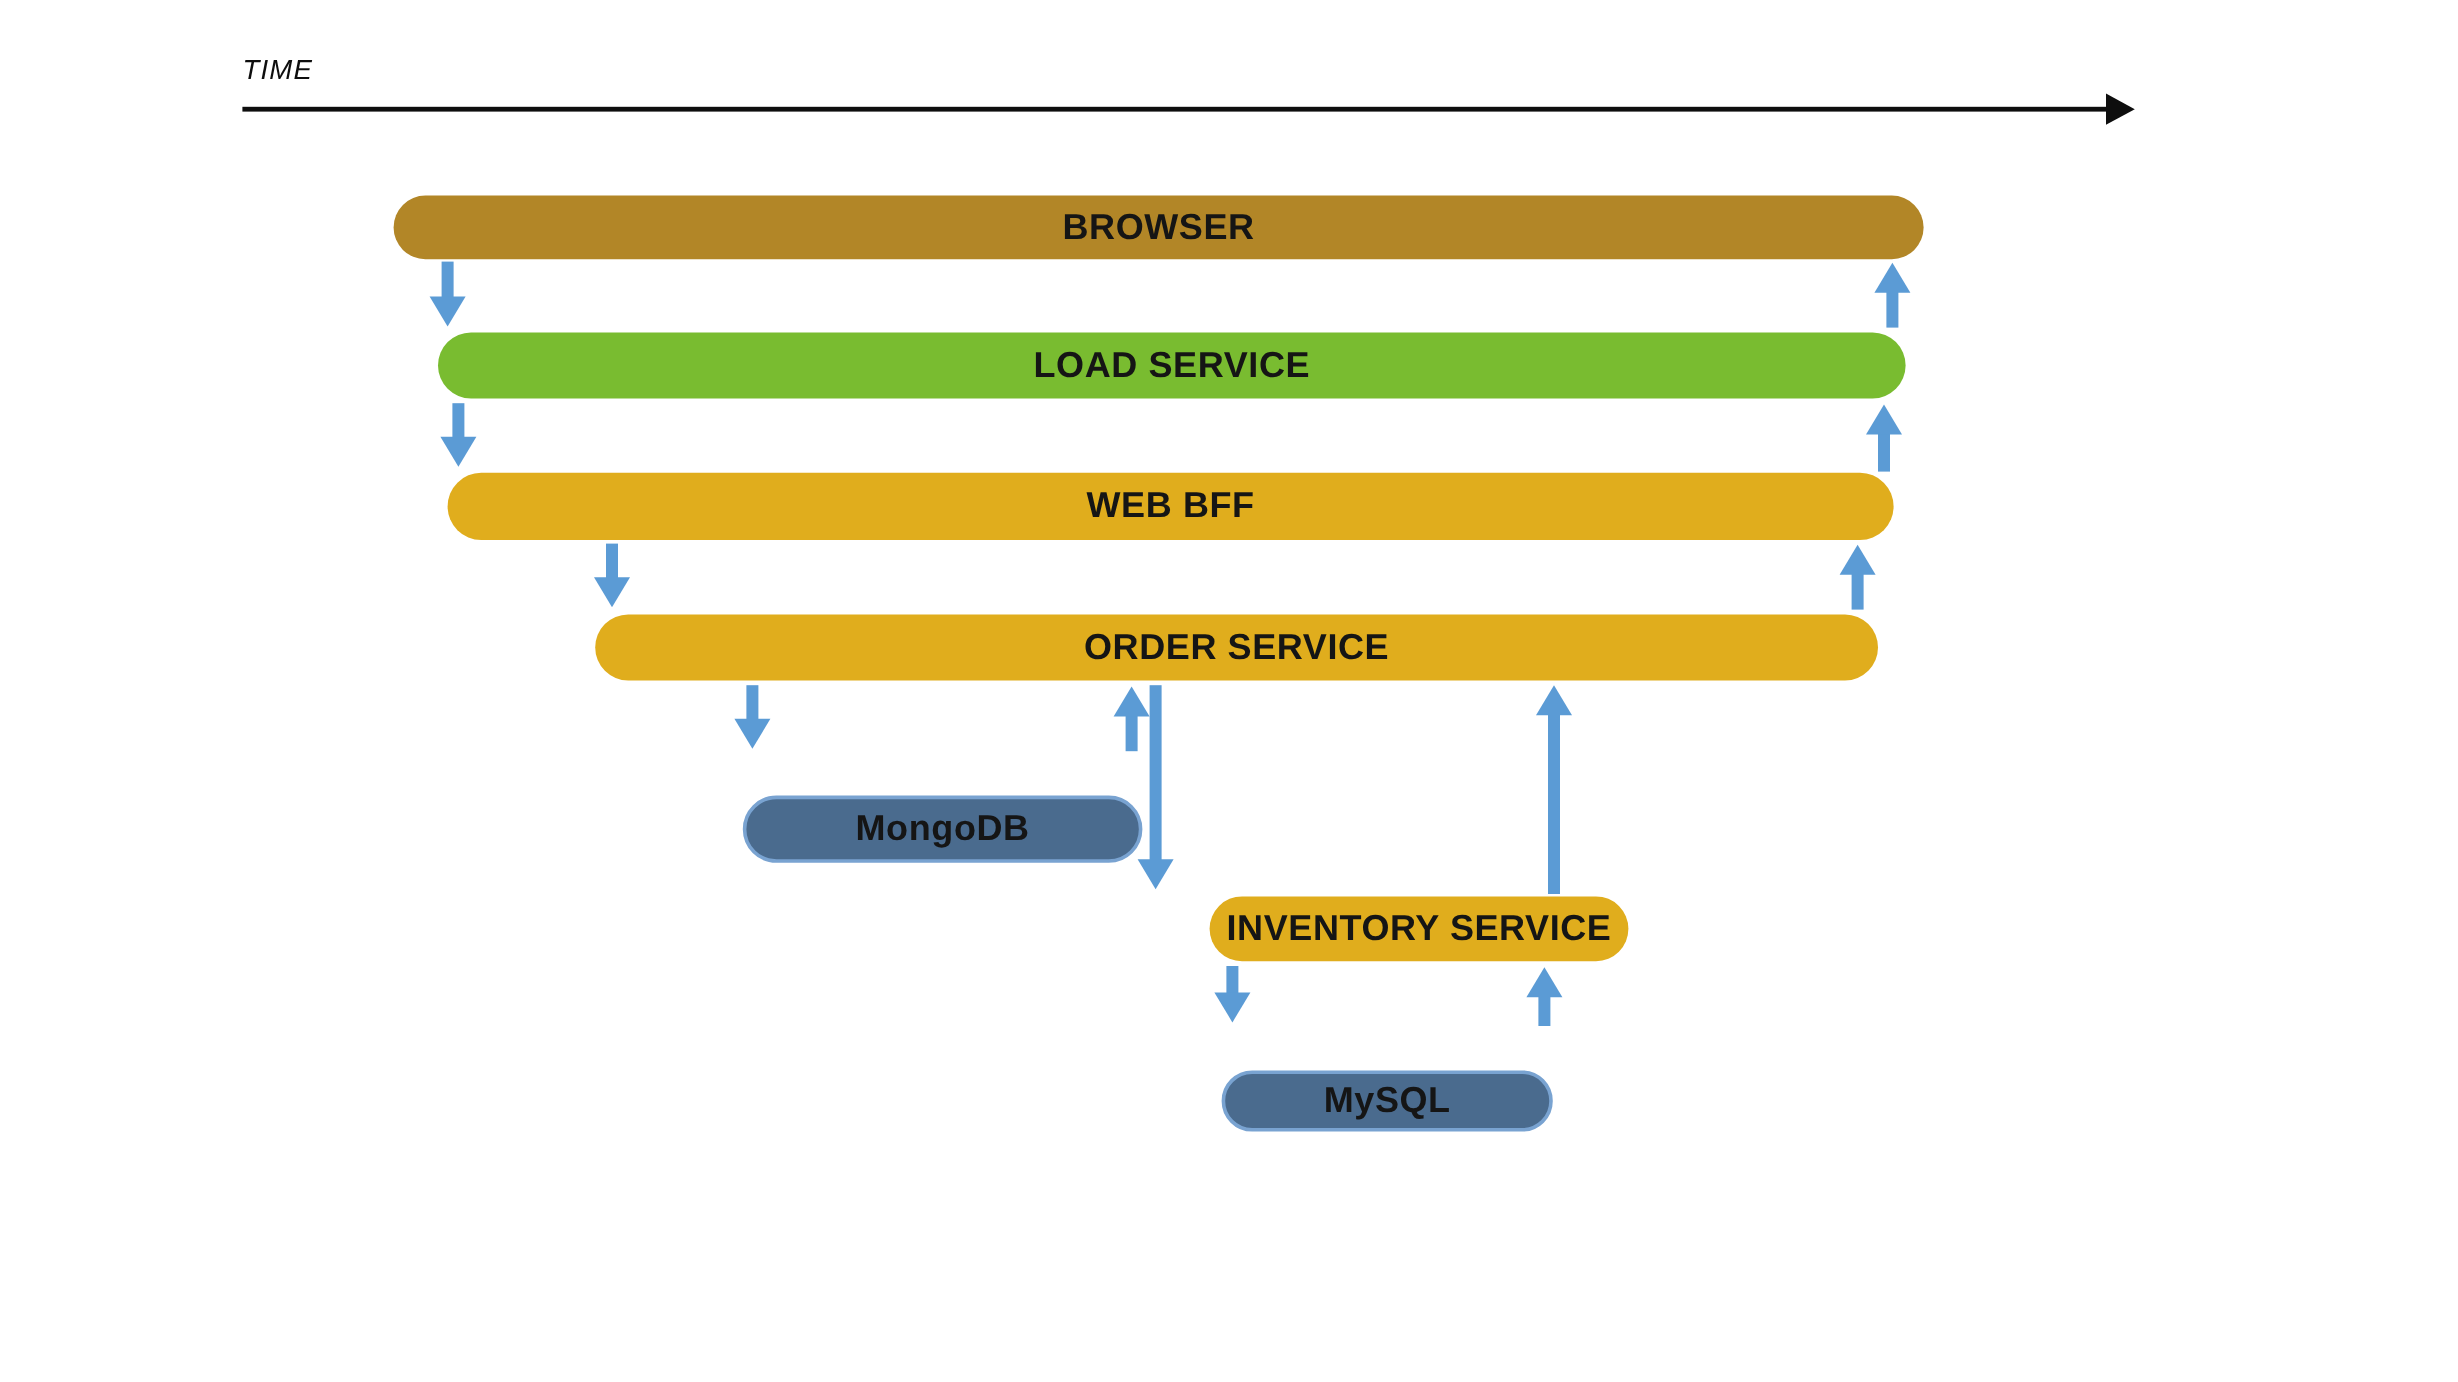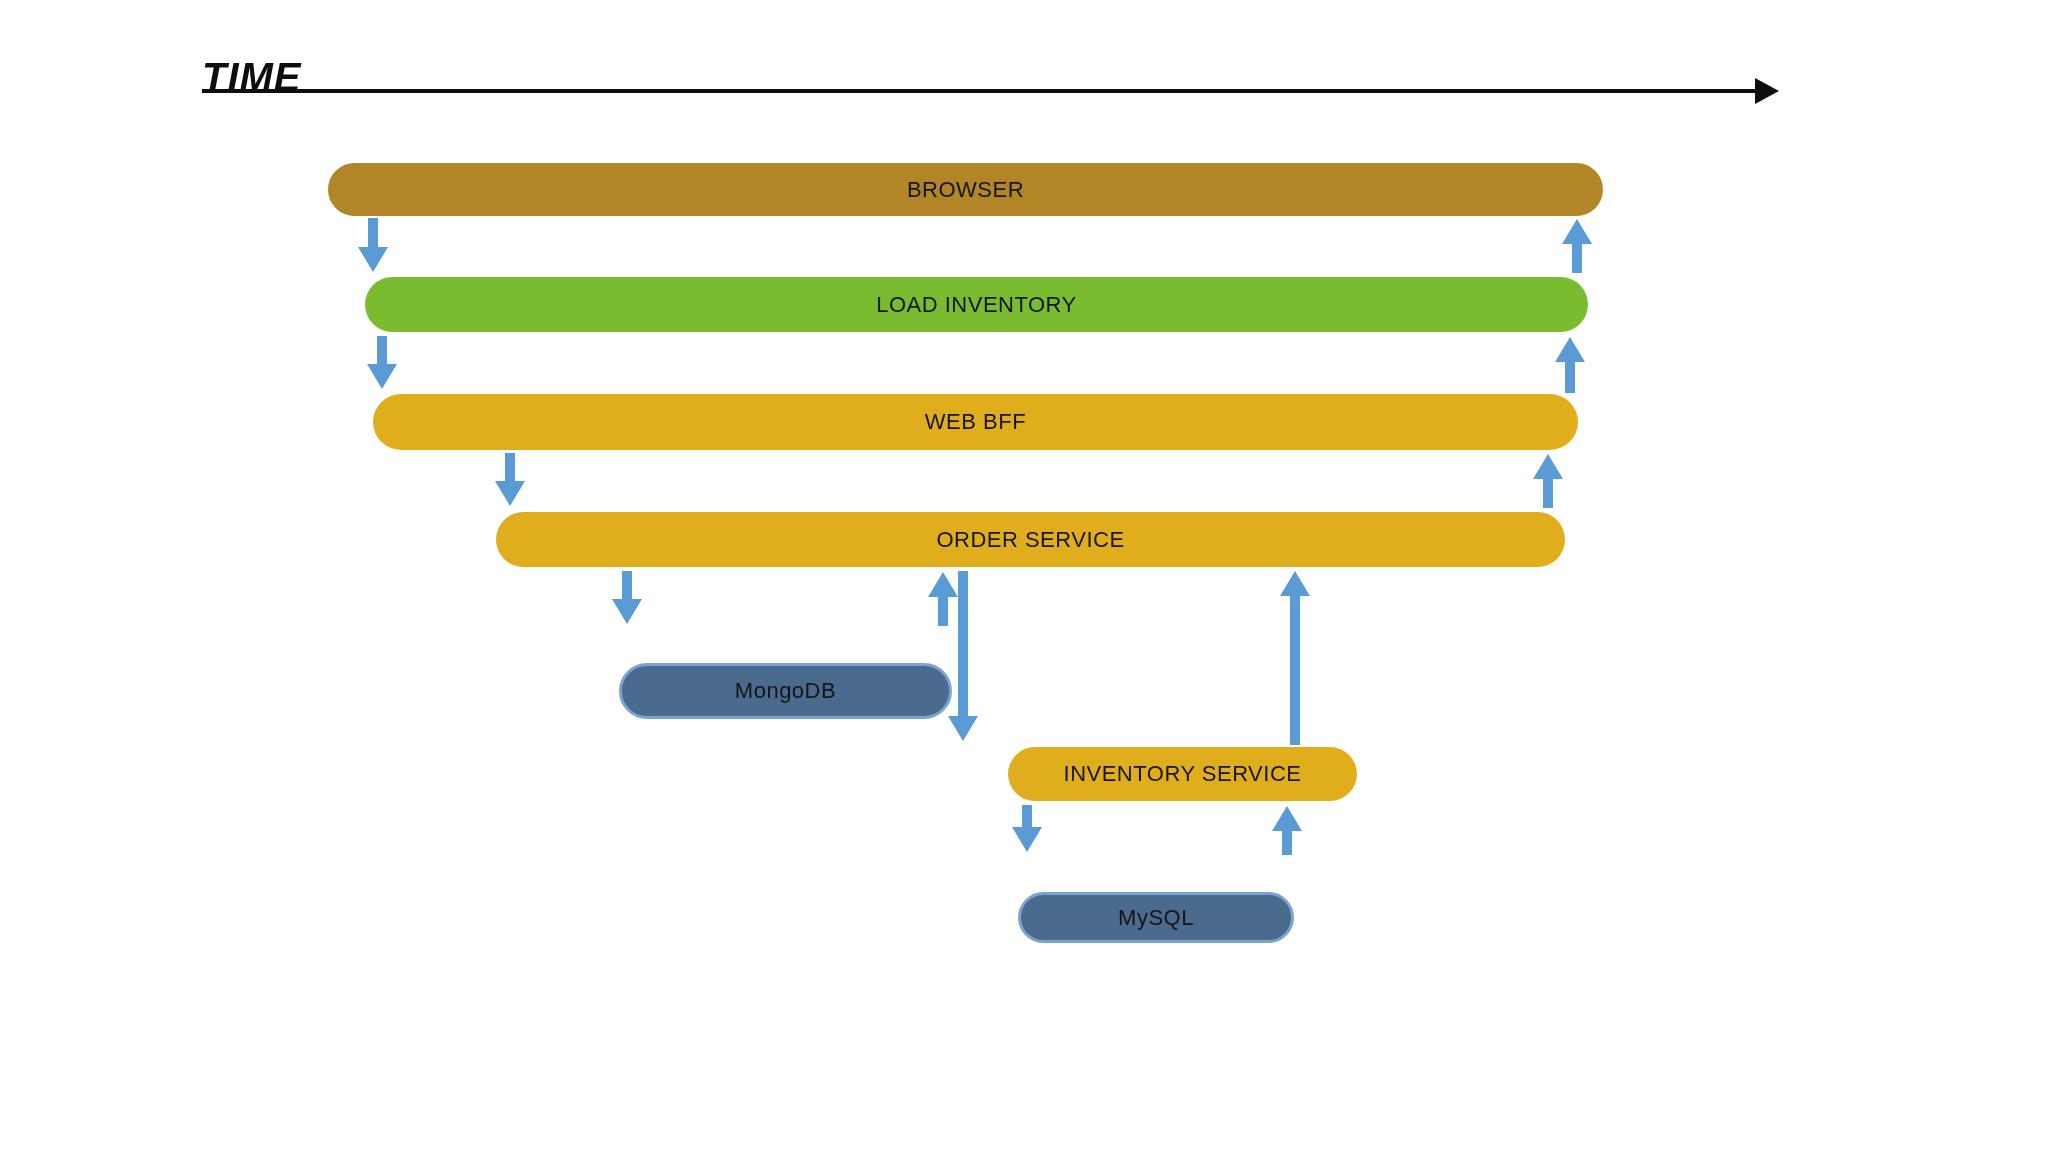--- a/index.html
+++ b/index.html
@@ -8,24 +8,24 @@
     position: relative;
     width: 2048px;
     height: 1152px;
     background: #ffffff;
     overflow: hidden;
   }
 
   
   .time-label {
     position: absolute;
-    left: 202px; top: 55px;
-    font-size: 40px;
+    left: 202px; top: 45px;
+    font-size: 23px;
     font-style: italic;
-    font-weight: bold;
+    font-weight: normal;
     letter-spacing: 1px;
     color: var(--timeline);
   }
   .time-line {
     position: absolute;
     left: 202px; top: 89px;
     width: 1555px; height: 4px;
     background: var(--timeline);
   }
   .time-arrowhead {
@@ -37,22 +37,22 @@
     border-left: 24px solid var(--timeline);
   }
 
   
   .bar {
     position: absolute;
     border-radius: 30px;
     display: flex;
     align-items: center;
     justify-content: center;
-    font-size: 22px;
-    font-weight: 400;
+    font-size: 30px;
+    font-weight: 700;
     color: #151515;
     letter-spacing: 0.5px;
     box-sizing: border-box;
     white-space: nowrap;
   }
   .bar-browser            { left: 328px;  top: 163px; width: 1275px; height: 53px; background: var(--brown); }
   .bar-load-balancer      { left: 365px;  top: 277px; width: 1223px; height: 55px; background: var(--green); }
   .bar-web-bff            { left: 373px;  top: 394px; width: 1205px; height: 56px; background: var(--gold); }
   .bar-order-service      { left: 496px;  top: 512px; width: 1069px; height: 55px; background: var(--gold); }
   .bar-inventory-service  { left: 1008px;  top: 747px; width: 349px;  height: 54px; background: var(--gold); }
@@ -109,21 +109,21 @@
 
   <div class="time-label">TIME</div>
   <div class="time-line"></div>
   <div class="time-arrowhead"></div>
 
   <div class="bar bar-browser">
     <span>BROWSER</span>
   </div>
 
   <div class="bar bar-load-balancer">
-    <span>LOAD INVENTORY</span>
+    <span>LOAD SERVICE</span>
   </div>
 
   <div class="bar bar-web-bff">
     <span>WEB BFF</span>
   </div>
 
   <div class="bar bar-order-service">
     <span>ORDER SERVICE</span>
   </div>
 

